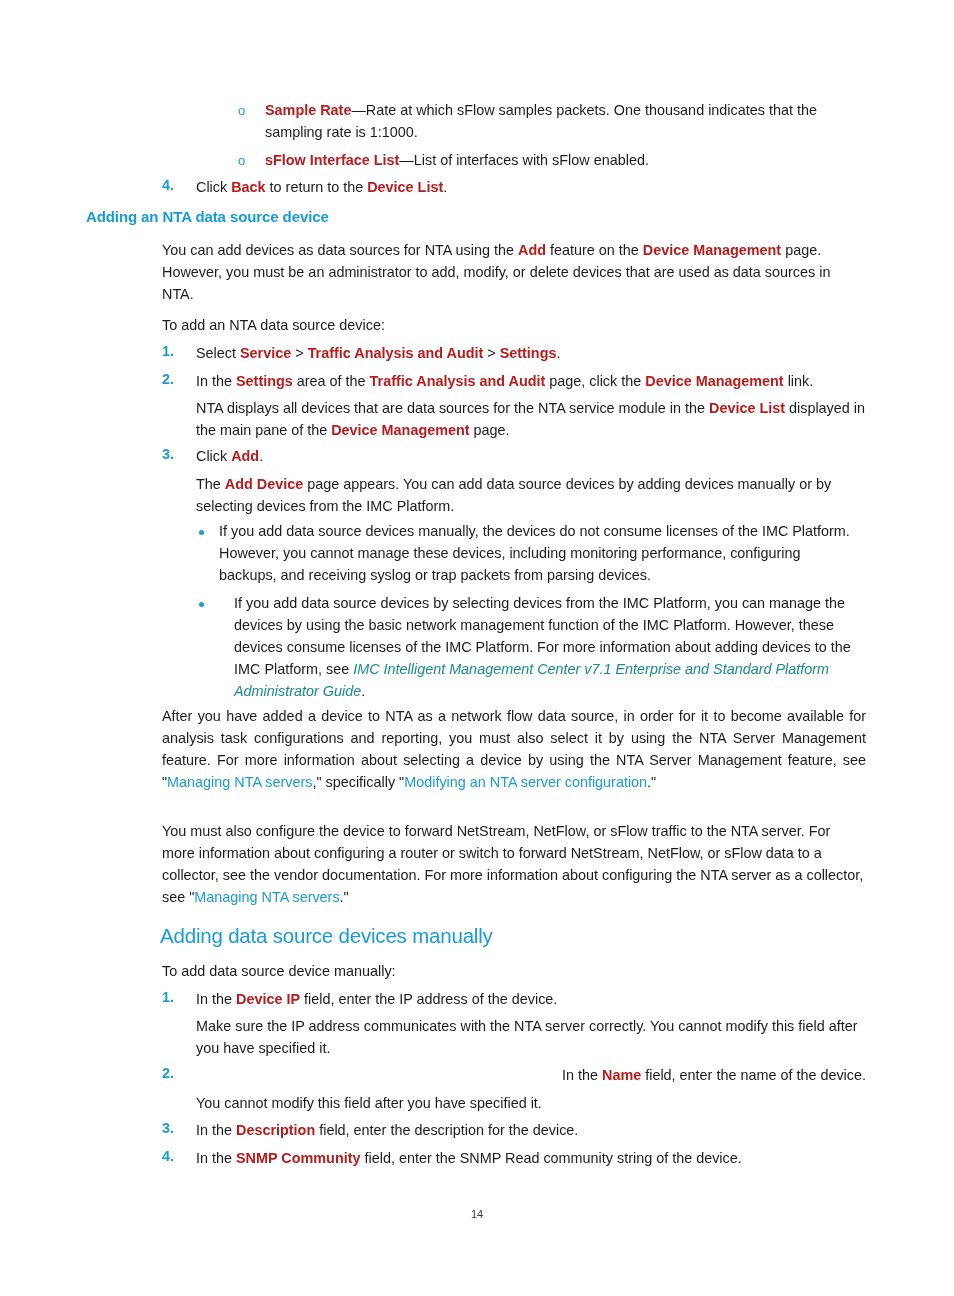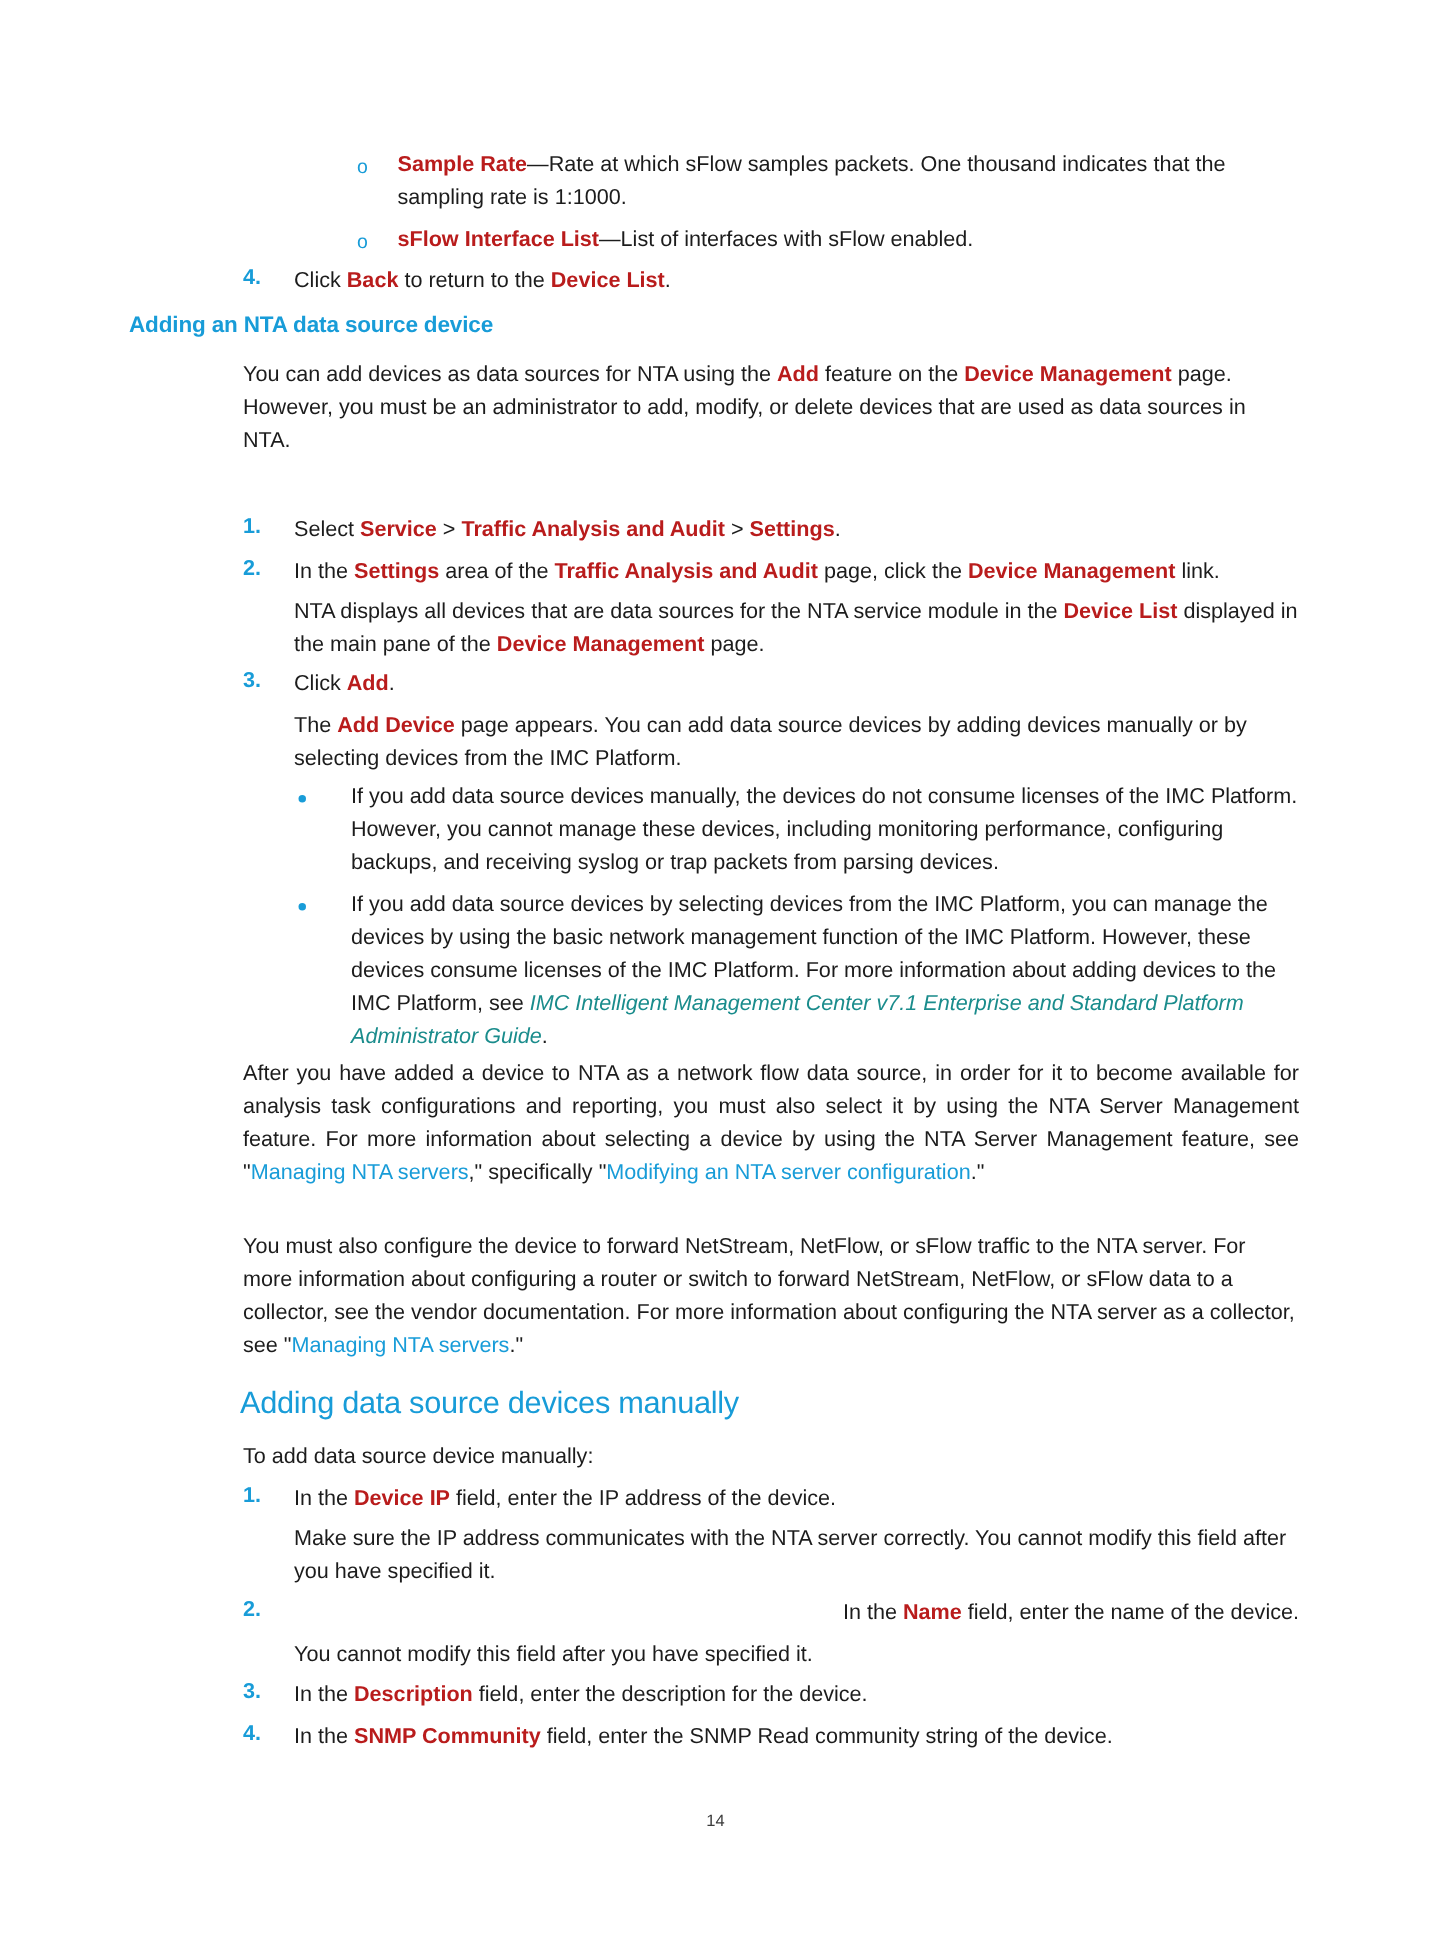--- a/index.html
+++ b/index.html
@@ -135,20 +135,21 @@
       <span>Click </span><b>Back</b><span> to return to the </span><b>Device List</b><span>.</span>
     </div>
   </div>
 
   <div class="h2" style="top:208px;">Adding an NTA data source device</div>
 
   <div class="para" style="left:162px; top:240px; width:704px;">
     <span>You can add devices as data sources for NTA using the </span><b>Add</b><span> feature on the </span><b>Device Management</b><span> page. However, you must be an administrator to add, modify, or delete devices that are used as data sources in NTA.</span>
   </div>
 
+  <div class="para" style="left:162px; top:315px; width:704px;">To add an NTA data source device:</div>
 
   <div class="row" style="left:0; top:343px; width:954px;">
     <span class="marker" style="left:162px; top:0;">1.</span>
     <div class="rowtext" style="left:196px; top:0; width:670px;">
       <span>Select </span><b>Service</b><span> &gt; </span><b>Traffic Analysis and Audit</b><span> &gt; </span><b>Settings</b><span>.</span>
     </div>
   </div>
 
   <div class="row" style="left:0; top:371px; width:954px;">
     <span class="marker" style="left:162px; top:0;">2.</span>
@@ -167,21 +168,21 @@
       <span>Click </span><b>Add</b><span>.</span>
     </div>
   </div>
 
   <div class="para" style="left:196px; top:474px; width:670px;">
     <span>The </span><b>Add Device</b><span> page appears. You can add data source devices by adding devices manually or by selecting devices from the IMC Platform.</span>
   </div>
 
   <div class="row" style="left:0; top:521px; width:954px;">
     <span class="marker-dot" style="left:199px; top:9px;"></span>
-    <div class="rowtext" style="left:234px; top:0; width:632px;">If you add data source devices manually, the devices do not consume licenses of the IMC Platform. However, you cannot manage these devices, including monitoring performance, configuring backups, and receiving syslog or trap packets from parsing devices.</div>
+    <div class="rowtext" style="left:219px; top:0; width:632px;">If you add data source devices manually, the devices do not consume licenses of the IMC Platform. However, you cannot manage these devices, including monitoring performance, configuring backups, and receiving syslog or trap packets from parsing devices.</div>
   </div>
 
   <div class="row" style="left:0; top:593px; width:954px;">
     <span class="marker-dot" style="left:199px; top:9px;"></span>
     <div class="rowtext" style="left:234px; top:0; width:632px;">
       <span>If you add data source devices by selecting devices from the IMC Platform, you can manage the devices by using the basic network management function of the IMC Platform. However, these devices consume licenses of the IMC Platform. For more information about adding devices to the IMC Platform, see </span><span class="xref-italic">IMC Intelligent Management Center v7.1 Enterprise and Standard Platform Administrator Guide</span><span>.</span>
     </div>
   </div>
 
   <div class="para justify" style="left:162px; top:706px; width:704px;">

